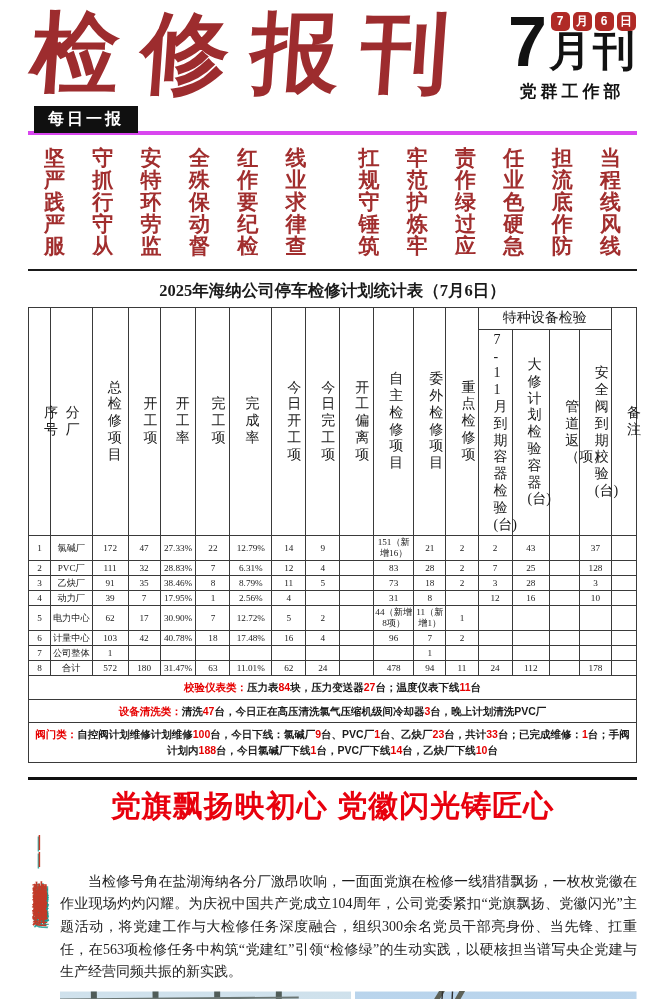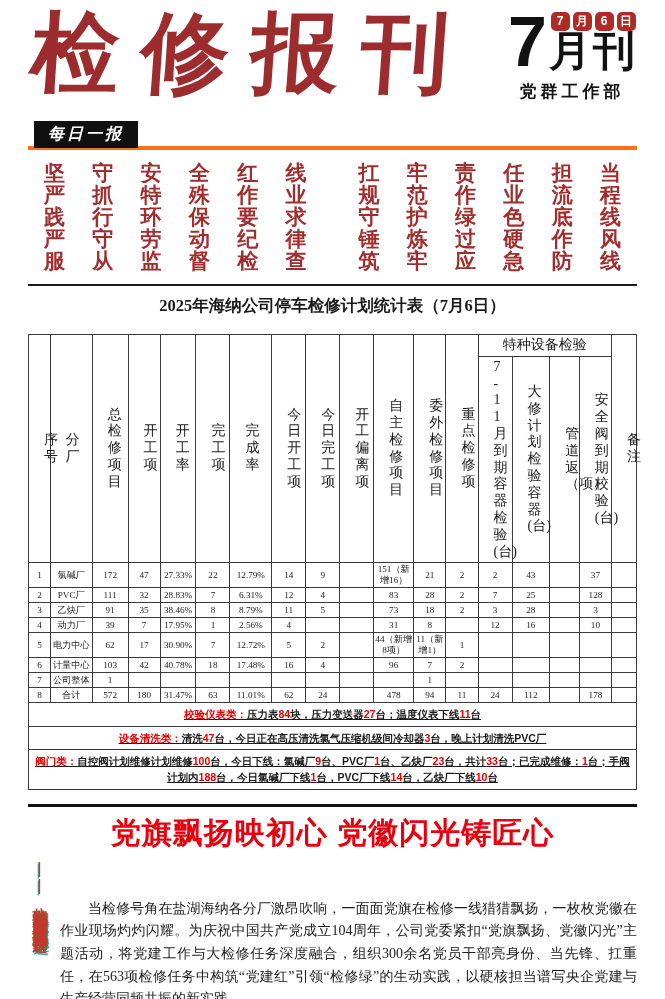--- a/index.html
+++ b/index.html
@@ -24,49 +24,49 @@
   .date-badges { display:flex; gap:3px; justify-content:center; margin-top:2px; }
   .date-badge {
     width:19px; height:19px; border-radius:5px; background:var(--badge-red,#b02a26);
     color:#fff; font-family:"Liberation Sans",sans-serif; font-weight:700; font-size:12px;
     line-height:19px; text-align:center;
   }
   .issue-suffix { font-family:Liberation Mono, monospace; font-weight:900; font-size:42px; line-height:1.1; color:#121212; letter-spacing:2px; }
   .department { font-family:"Liberation Sans",sans-serif; font-weight:800; font-size:17px; letter-spacing:4px; margin-top:3px; white-space:nowrap; color:#121212; }
 
   
-  .daily-bar { border-bottom:4px solid #f97316; margin-top:19px; height:27px; position:relative;font-style:italic; }
+  .daily-bar { border-bottom:4px solid #d946ef; margin-top:4px; height:27px; position:relative; }
   .daily-badge {
     position:absolute; left:6px; bottom:-2px; background:#101010; color:#fff;
     font-family:"Liberation Sans",sans-serif; font-weight:700; font-size:16px;
     padding:3px 14px; letter-spacing:3px;
   }
 
   
   .slogans { display:flex; justify-content:space-between; padding:12px 16px 8px; }
   .slogan-group { width:45.5%; }
   .slogan-row {
     display:flex; justify-content:space-between;
     font-family:"Liberation Sans",sans-serif; font-weight:900;
     font-size:21px; line-height:22px; color:var(--slogan-red,#a12e2e);
   }
   .mid-rule { border:none; border-top:2.5px solid #1a1a1a; margin:4px 0 0; }
 
   
-  .table-title { text-align:center; font-weight:bold; font-size:16.5px; margin:9px 0 17px; }
+  .table-title { text-align:center; font-weight:bold; font-size:16.5px; margin:9px 0 5px; }
   table.stats { width:100%; border-collapse:collapse; table-layout:fixed; }
   table.stats th, table.stats td {
     border:1px solid #3a3a3a; text-align:center; vertical-align:middle;
     padding:1px 0; line-height:1.2; word-break:break-all; font-weight:normal;
   }
   table.stats thead th { font-size:14px; padding:2px 15px; }
   table.stats tbody td { font-size:9.2px; height:15px; }
   table.stats .note-row td {
     font-family:"Liberation Sans",sans-serif; font-weight:700; font-size:10.5px;
-    padding:3px 3px; line-height:1.55; word-break:normal;text-decoration:underline;
+    padding:3px 3px; line-height:1.55; word-break:normal;
   }
   .note-red { color:var(--note-red,#e60000); }
 
   
   .heavy-rule { border:none; border-top:3.5px solid #101010; margin:14px 0 6px; }
   .headline {
     text-align:center; font-family:"Liberation Sans",sans-serif; font-weight:900;
     font-size:30px; letter-spacing:1px; color:var(--headline-red,#e8000d); margin:4px 0 8px;
   }
   .article { display:flex; gap:7px; }

